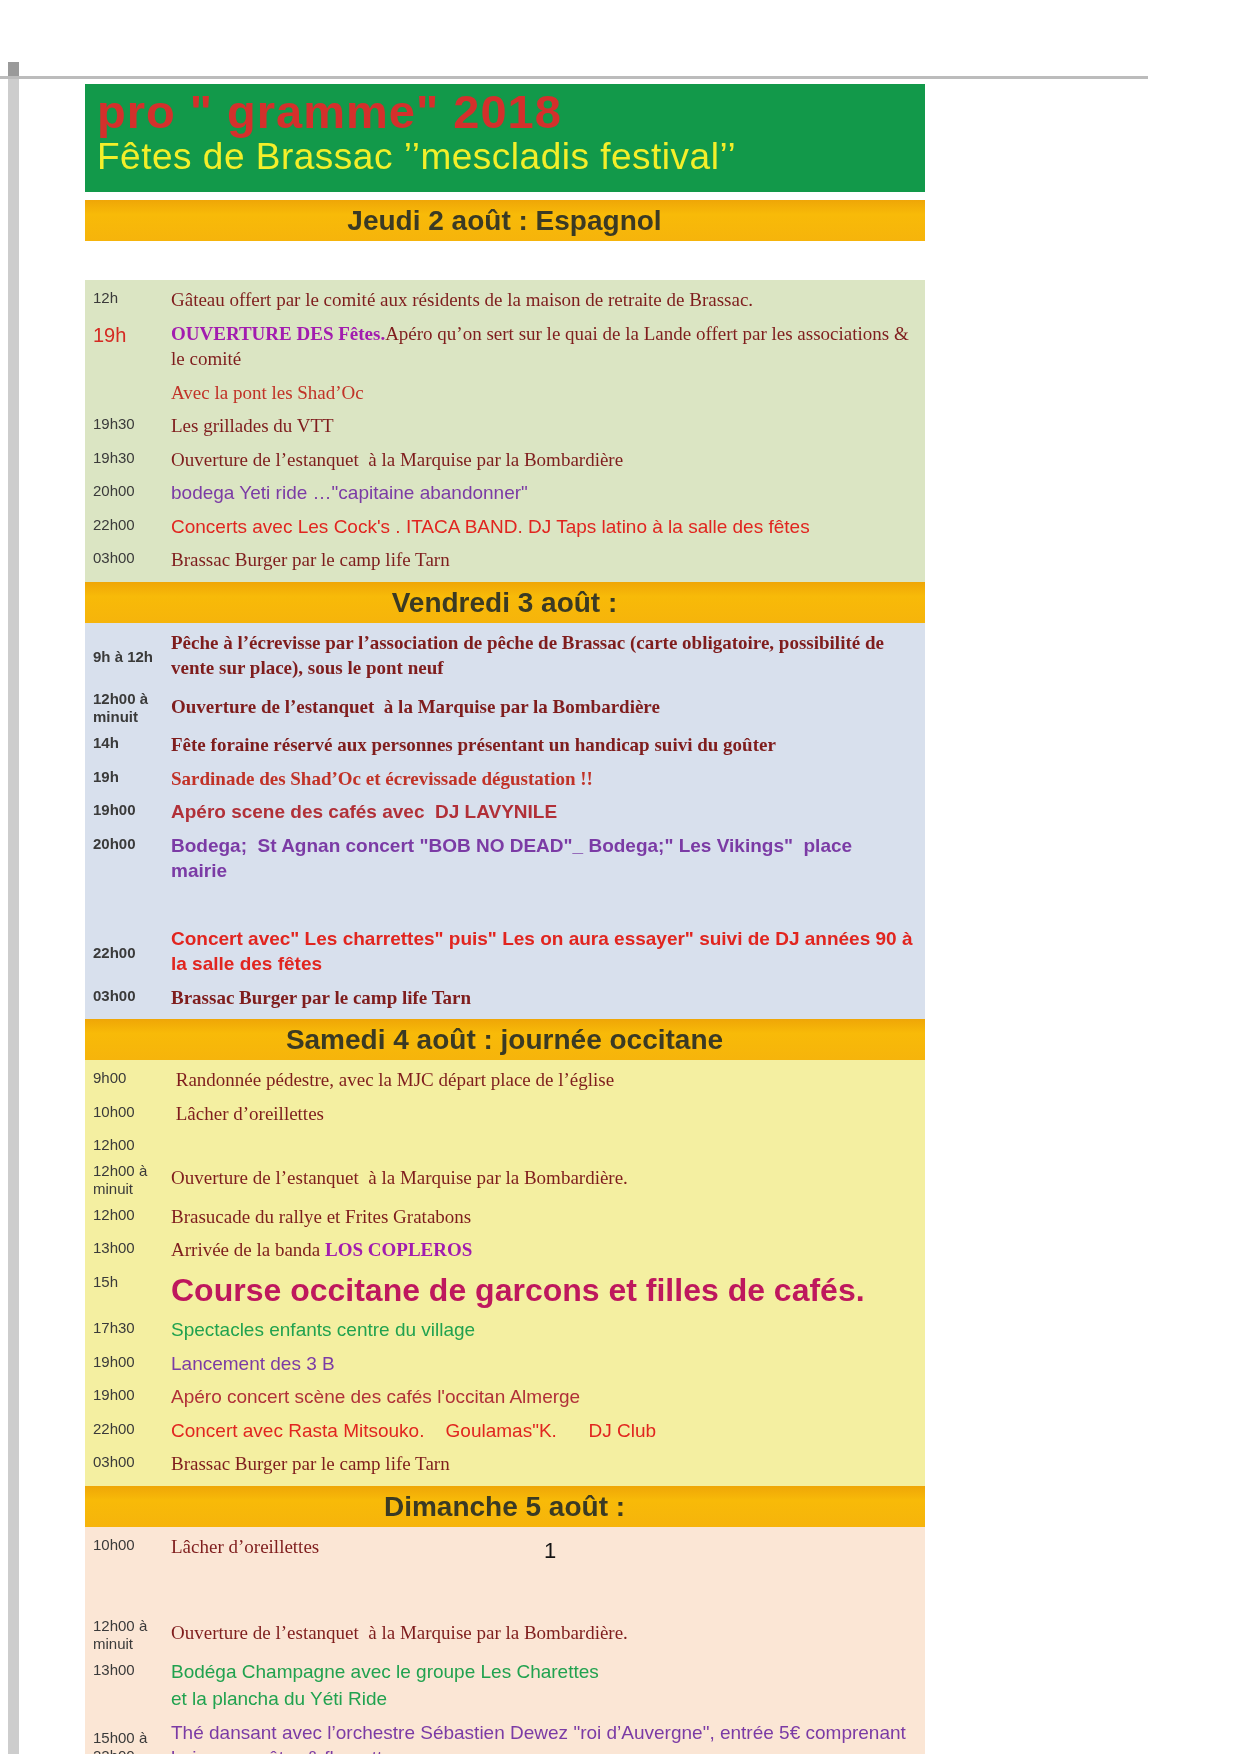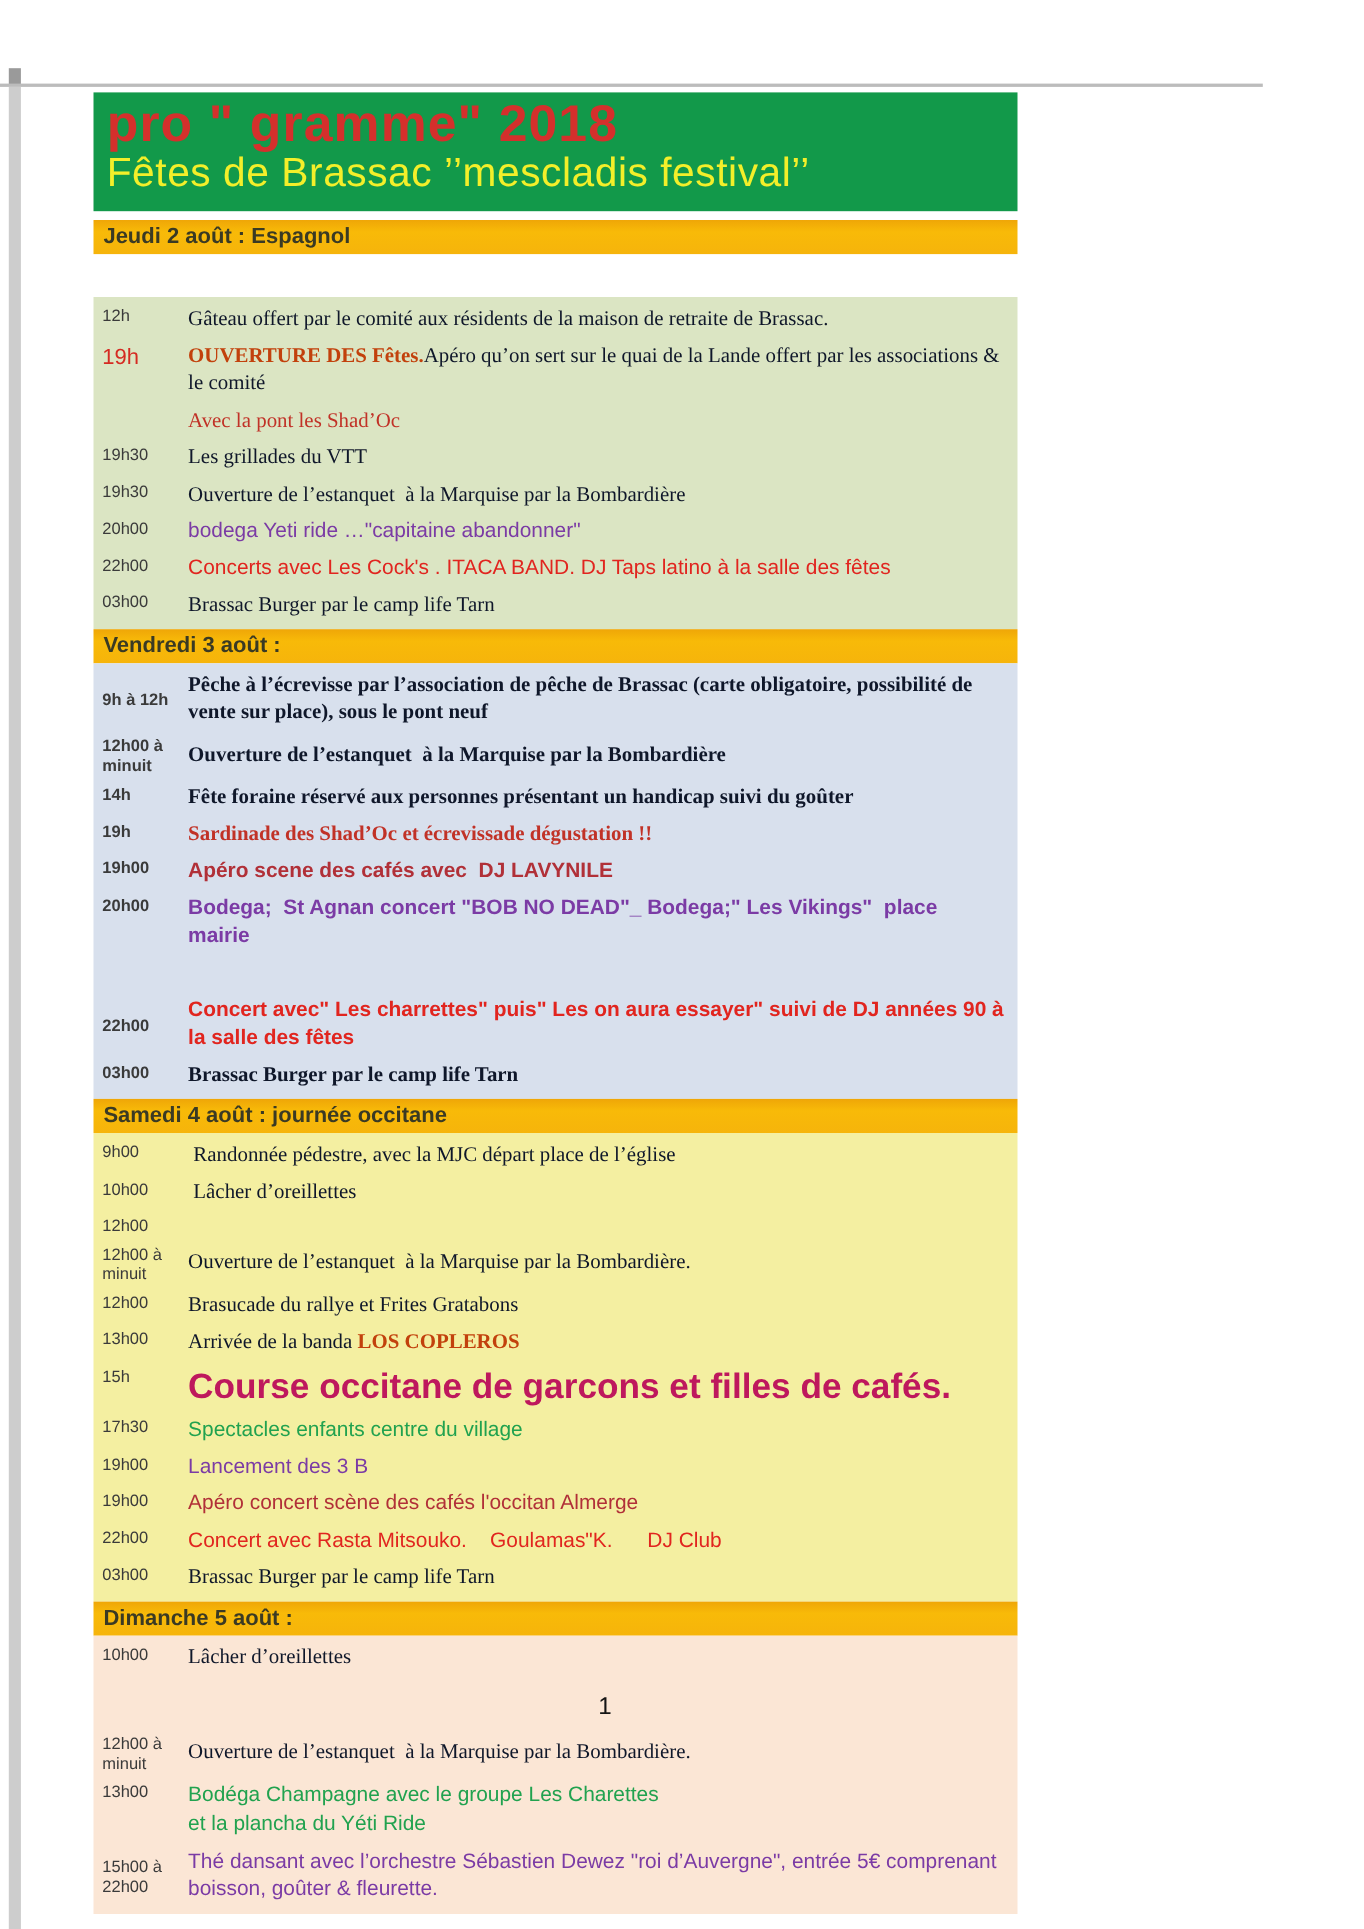--- a/index.html
+++ b/index.html
@@ -12,39 +12,39 @@
   .page-edge-corner{position:absolute;left:8px;top:62px;width:11px;height:15px;background:#9a9a9a;}
 
   .page-content{position:absolute;left:85px;top:84px;width:840px;}
 
   .banner{background:#12994a;padding:4px 14px 14px 12px;}
   .banner-title{color:#d4302c;font-weight:bold;font-size:47px;line-height:1.02;letter-spacing:1px;}
   .banner-subtitle{color:#f3ef2a;font-size:37px;line-height:1.15;letter-spacing:0.5px;}
 
   .day-header{
     background:linear-gradient(180deg,#efa607 0%,#f8ba08 35%,#f6b40b 100%);
-    color:#3a3a24;font-weight:bold;font-size:20px;padding:3px 10px 3px 9px;line-height:1.25;
+    color:#3a3a24;font-weight:bold;font-size:28px;padding:3px 10px 3px 9px;line-height:1.25;text-align:center;
   }
   .day-header.first{margin-top:8px;}
 
   .section-body{padding:3px 0 5px;}
   .row{display:flex;padding:2px 0;}
   .row.center{align-items:center;}
   .time{
     flex:0 0 72px;width:72px;padding:4px 0 0 8px;font-size:15px;color:#3a3a3a;
     white-space:pre-line;line-height:1.2;
   }
   .red-time{color:#d52a22;font-size:20px;padding-top:4px;}
   .content{flex:1;padding:1px 12px 1px 6px;line-height:1.34;font-size:19px;}
   .content .line{padding:1px 0;}
   .content span{white-space:pre-wrap;}
 
-  .serif{font-family:"Liberation Serif",serif;color:#0f172a;}
+  .serif{font-family:"Liberation Serif",serif;color:#7f1d1d;}
   .serif-red{font-family:"Liberation Serif",serif;color:#c13227;}
-  .serif-darkred-bold{font-family:"Liberation Serif",serif;color:#c2410c;font-weight:bold;}
+  .serif-darkred-bold{font-family:"Liberation Serif",serif;color:#a21caf;font-weight:bold;}
   .sans-purple{color:#7b3ba5;}
   .sans-red{color:#e1251f;}
   .sans-brick{color:#b13038;}
   .sans-green{color:#21a24f;}
   .sans-red-big{color:#be185d;font-weight:bold;font-size:32px;line-height:1.2;}
 
   .spacer{width:100%;}
 
   .page-number{
     position:absolute;top:1538px;left:85px;width:840px;text-align:center;

